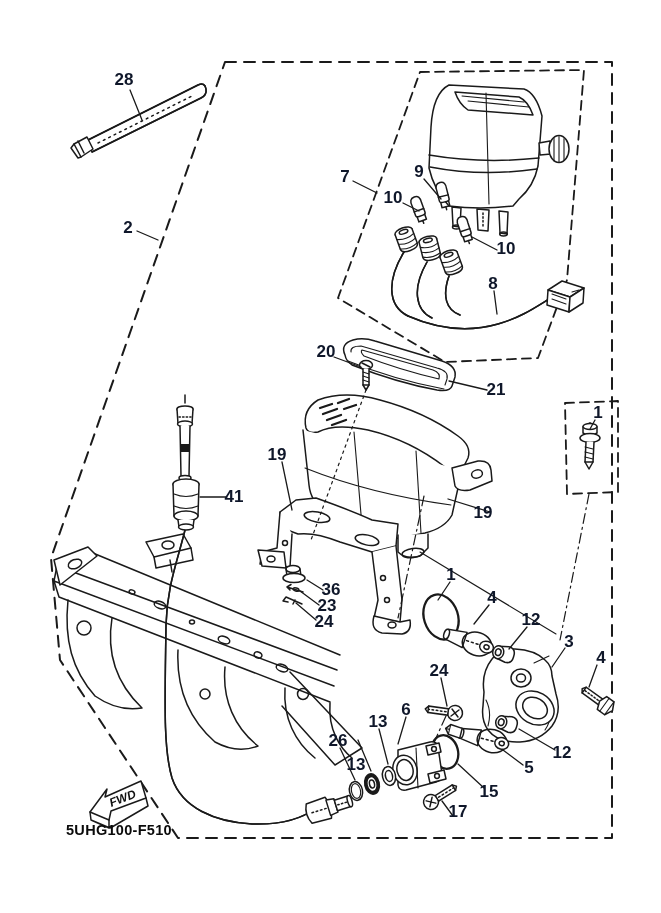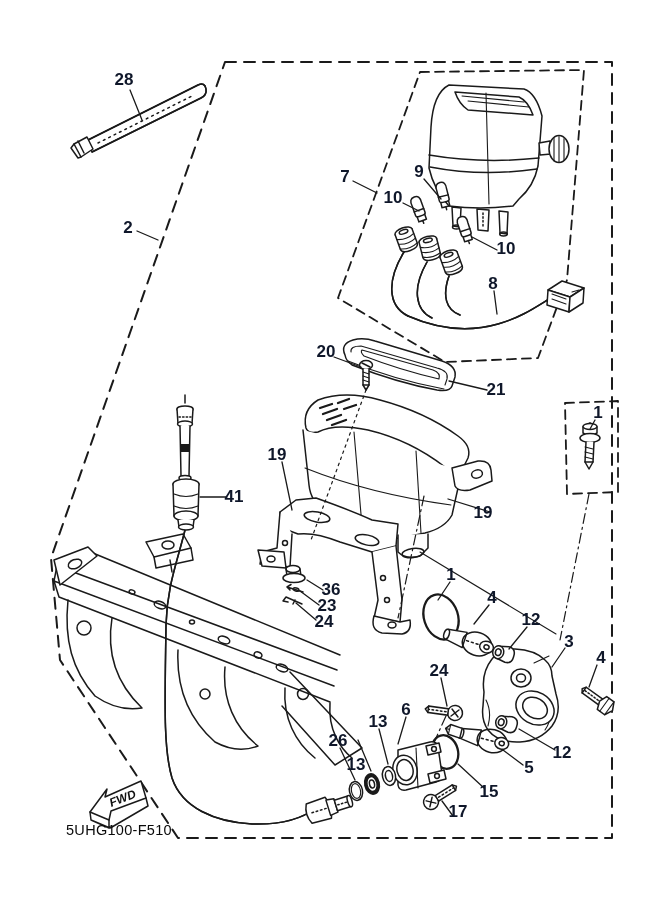--- a/index.html
+++ b/index.html
@@ -13,21 +13,21 @@
   svg .thin{stroke-width:1.1;}
   svg .thick{stroke-width:2.3;}
   svg .dash{stroke-dasharray:11 8;stroke-width:2;}
   svg .dash2{stroke-dasharray:9 6;stroke-width:1.8;}
   svg .dashdot{stroke-dasharray:10 4 2 4;stroke-width:1.2;}
   svg .dot{stroke-dasharray:2.5 4;stroke-width:1.2;}
   svg .lead{stroke-width:1.3;}
   svg text{font-family:"Liberation Sans",sans-serif;fill:#111;stroke:none;}
   .callout{position:absolute;transform:translate(-50%,-50%);
            font-weight:bold;font-size:17px;color:#0f172a;white-space:nowrap;}
-  .code-label{position:absolute;left:66px;top:822px;font-weight:normal;
+  .code-label{position:absolute;left:66px;top:822px;font-weight:bold;
               font-size:14.5px;letter-spacing:.3px;color:#0a0a0a;}
 </style>
 </head>
 <body>
 
 <div id="stage">
 
 <svg id="art" width="661" height="913" viewBox="0 0 661 913">
 
   <defs>

